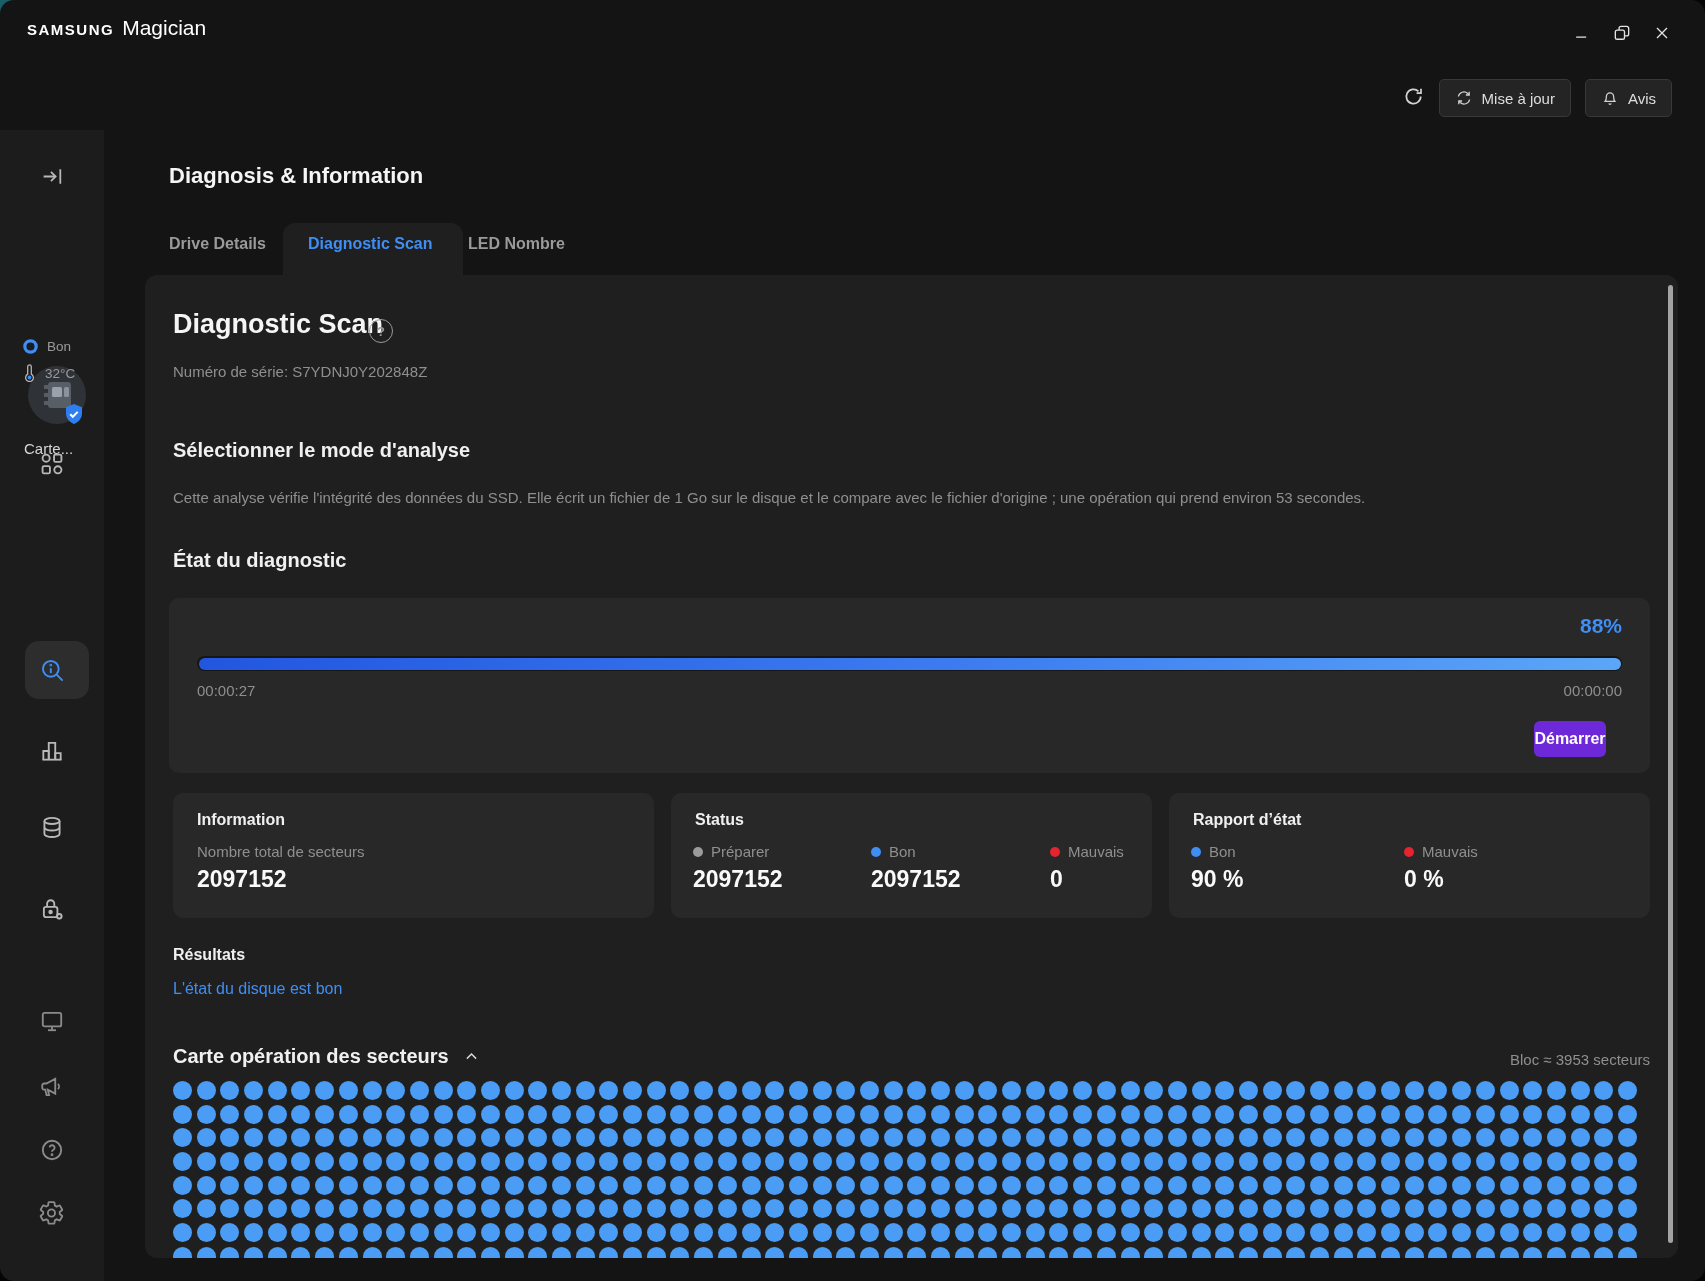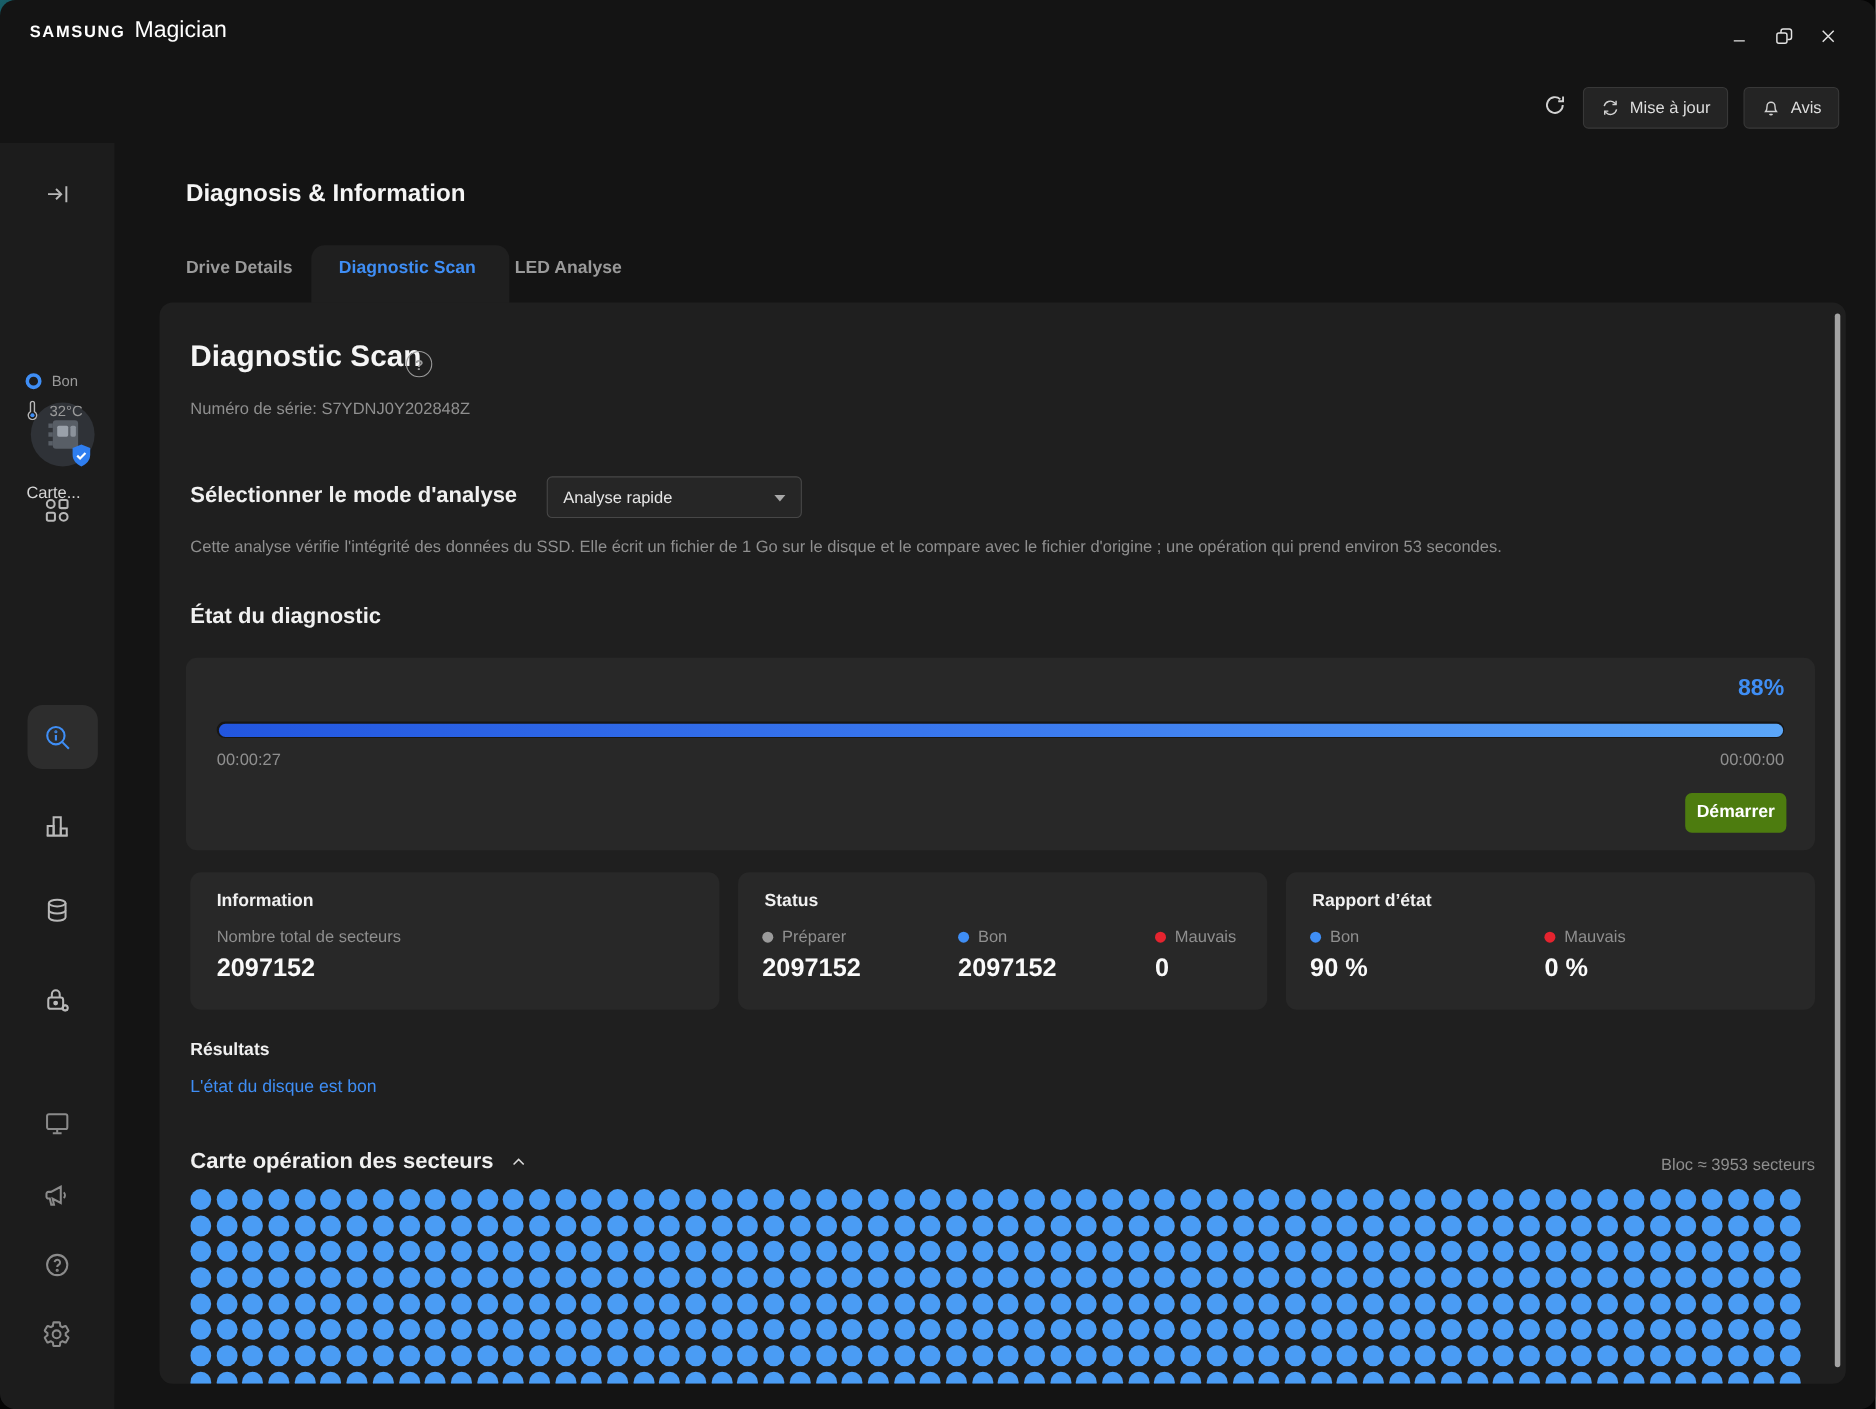--- a/index.html
+++ b/index.html
@@ -74,21 +74,21 @@
   .mode-select .caret{position:absolute;right:14px;top:16px;width:0;height:0;
     border-left:5.5px solid transparent;border-right:5.5px solid transparent;border-top:6.5px solid #a8a8a8;}
   .desc{position:absolute;left:28px;top:214px;width:1400px;font-size:15px;color:#8f8f8f;}
   .sec-h{position:absolute;left:28px;font-size:20px;font-weight:700;color:#f0f0f0;}
   
   .prog-card{position:absolute;left:24px;top:323px;width:1481px;height:175px;background:#282828;border-radius:10px;}
   .prog-pct{position:absolute;right:28px;top:16px;font-size:21px;font-weight:700;color:#3f8ef5;}
   .prog-track{position:absolute;left:28px;right:28px;top:58px;height:15px;background:#161616;border-radius:8px;padding:1.5px;box-sizing:border-box;}
   .prog-fill{width:100%;height:100%;border-radius:7px;background:linear-gradient(90deg,#2256e0 0%,#3d7df0 55%,#5ba6f8 100%);}
   .prog-time{position:absolute;top:84px;font-size:15px;color:#8f8f8f;}
-  .start-btn{position:absolute;right:26px;bottom:16px;width:92px;height:36px;background:#4d7c0f;border-radius:6px;
+  .start-btn{position:absolute;right:44px;bottom:16px;width:72px;height:36px;background:#6d28d9;border-radius:6px;
     display:flex;align-items:center;justify-content:center;font-size:16px;font-weight:700;color:#fff;}
   
   .card{position:absolute;top:518px;height:125px;background:#282828;border-radius:10px;box-sizing:border-box;padding:18px 24px;}
   .card .c-title{font-size:16px;font-weight:700;color:#f0f0f0;}
   .c-col{position:absolute;top:50px;}
   .c-label{display:flex;align-items:center;gap:8px;font-size:15px;color:#8f8f8f;}
   .legend-dot{width:10px;height:10px;border-radius:50%;display:inline-block;}
   .c-value{margin-top:6px;font-size:23px;font-weight:700;color:#fafafa;}
   
   .results-h{position:absolute;left:28px;top:671px;font-size:16px;font-weight:700;color:#f0f0f0;}
@@ -271,32 +271,28 @@
         <path d="M19.14 12.94a7 7 0 0 0 0-1.88l2.11-1.65a.5.5 0 0 0 .12-.64l-2-3.46a.5.5 0 0 0-.61-.22l-2.49 1a7.3 7.3 0 0 0-1.63-.94l-.38-2.65A.5.5 0 0 0 13.77 2H9.23a.5.5 0 0 0-.49.42l-.38 2.65a7.3 7.3 0 0 0-1.63.94l-2.49-1a.5.5 0 0 0-.61.22l-2 3.46a.5.5 0 0 0 .12.64L3.86 11a7 7 0 0 0 0 1.88l-2.11 1.65a.5.5 0 0 0-.12.64l2 3.46a.5.5 0 0 0 .61.22l2.49-1a7.3 7.3 0 0 0 1.63.94l.38 2.65a.5.5 0 0 0 .49.42h4.54a.5.5 0 0 0 .49-.42l.38-2.65a7.3 7.3 0 0 0 1.63-.94l2.49 1a.5.5 0 0 0 .61-.22l2-3.46a.5.5 0 0 0-.12-.64z"></path>
         <circle cx="11.5" cy="12" r="3.3"></circle>
       </svg>
     </div>
   </div>
 
   <div class="page-title">Diagnosis &amp; Information</div>
   <div class="tab-active-bg"></div>
   <div class="tab" style="left:169px">Drive Details</div>
   <div class="tab active" style="left:308px">Diagnostic Scan</div>
-  <div class="tab" style="left:468px">LED Analyse</div>
+  <div class="tab" style="left:468px">LED Nombre</div>
 
   <div class="panel">
     <div class="h1">Diagnostic Scan</div>
     <div class="help-circle">?</div>
     <div class="serial">Numéro de série: S7YDNJ0Y202848Z</div>
 
     <div class="mode-label">Sélectionner le mode d'analyse</div>
-    <div class="mode-select">
-      <span>Analyse rapide</span>
-      <span class="caret"></span>
-    </div>
     <div class="desc">Cette analyse vérifie l'intégrité des données du SSD. Elle écrit un fichier de 1 Go sur le disque et le compare avec le fichier d'origine ; une opération qui prend environ 53 secondes.</div>
 
     <div class="sec-h" style="top:274px">État du diagnostic</div>
 
     <div class="prog-card">
       <div class="prog-pct">88%</div>
       <div class="prog-track">
         <div class="prog-fill"></div>
       </div>
       <div class="prog-time" style="left:28px">00:00:27</div>

